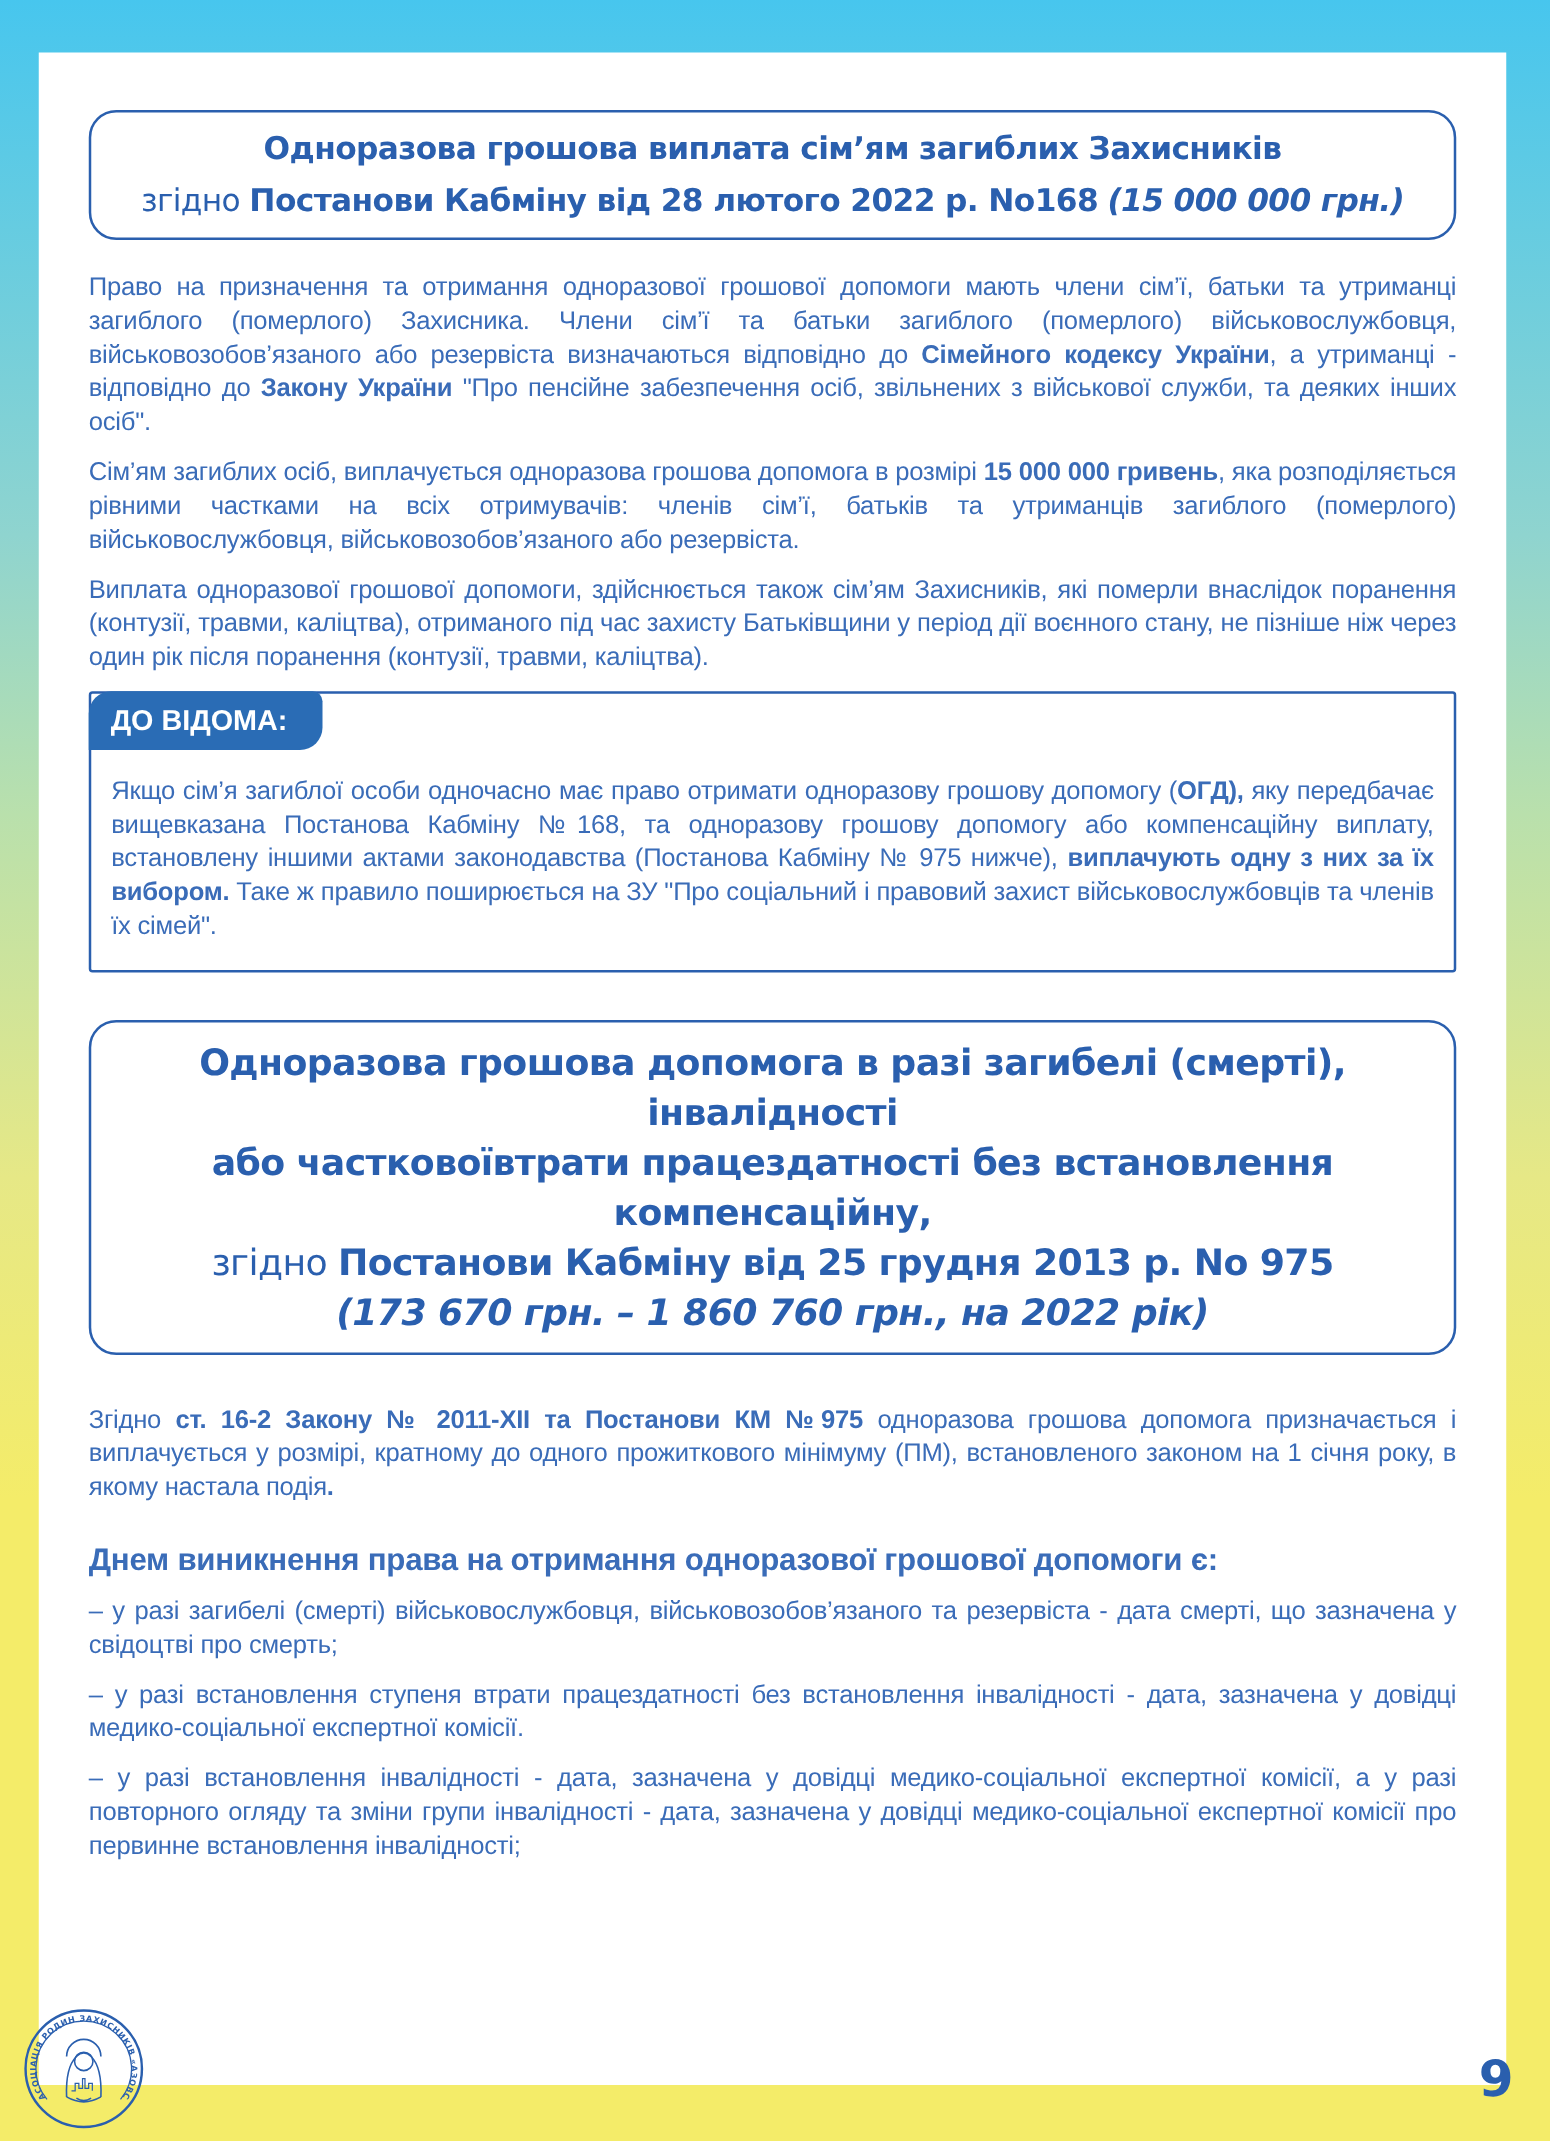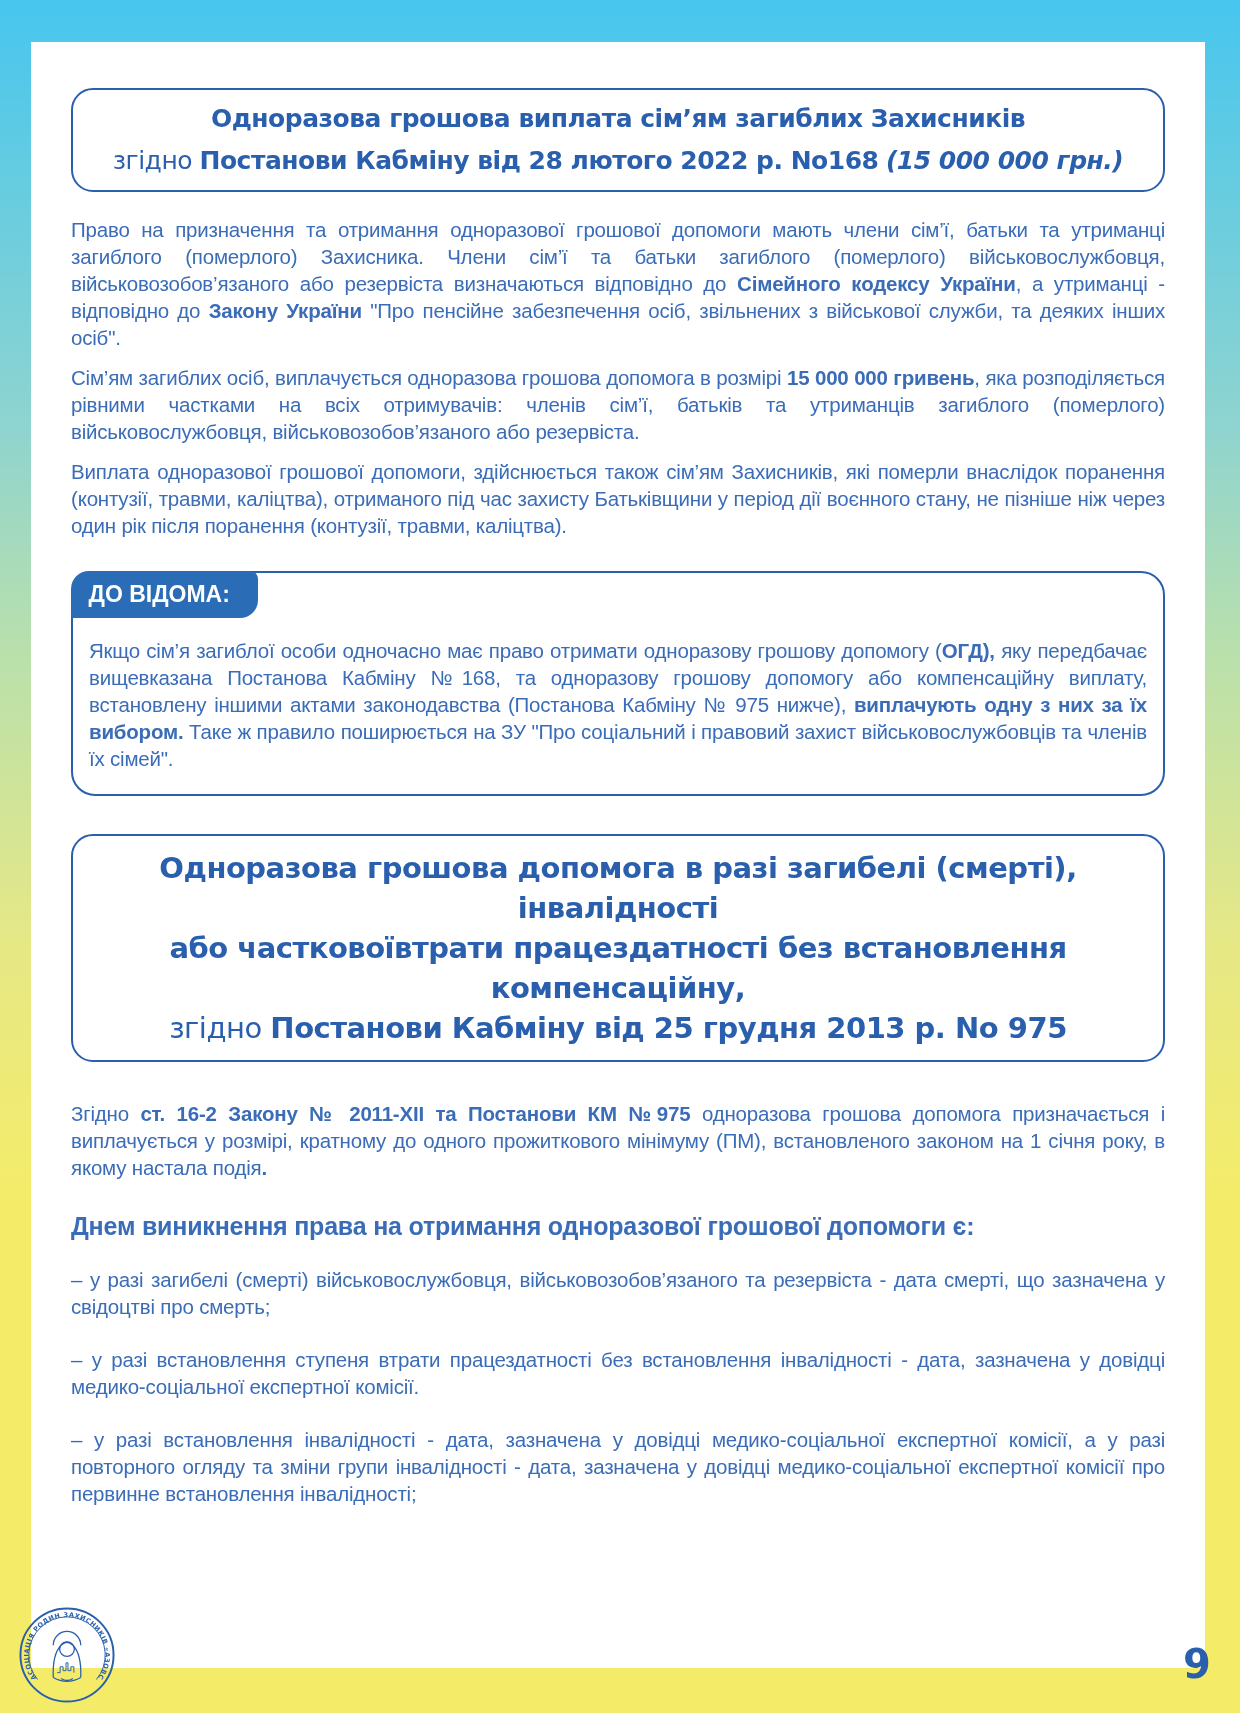--- a/index.html
+++ b/index.html
@@ -38,38 +38,38 @@
   }
   #box1 { margin-top: 46px; padding: 8px 12px; }
   #box1 .title-line { font-size: 25px; line-height: 42px; }
   #box2 { margin-top: 38px; padding: 12px 12px; }
   #box2 .title-line { font-size: 29px; line-height: 40px; }
   .para { margin: 13px 0 0 0; }
   #p1  { margin-top: 24px; }
   #p2b { margin-top: 0; }
   .infobox {
     position: relative;
-    margin-top: 32px;
+    margin-top: 14px;
     border: 2.5px solid var(--accent, #2a5fae);
-    border-radius: 24px;
+    border-radius: 3px;
     padding: 64px 16px 22px 16px;
   }
   .badge {
     position: absolute; top: -2.5px; left: -2.5px;
     background: var(--badge-bg, #2a6cb5);
     color: #ffffff;
     font-weight: 700; font-size: 23px;
     padding: 10px 28px 10px 18px;
     border-radius: 18px 8px 18px 0;
     letter-spacing: 0;
   }
   .info-text { margin: 0; }
   #p4 { margin-top: 38px; }
   .heading { margin-top: 32px; font-weight: 700; font-size: 25px; }
-  .bullet { margin-top: 26px; }
+  .bullet { }
   .page-num {
     position: absolute; left: 1183px; top: 1641px;
     font-size: 40px; font-weight: 700;
     color: var(--accent, #2a5fae);
     font-family: "DejaVu Sans", sans-serif;
     z-index: 3;
   }
   .logo {
     position: absolute; left: 18px; top: 1606px;
     width: 98px; height: 98px; z-index: 3;
@@ -96,20 +96,21 @@
 
     <div class="infobox">
       <div class="badge">ДО ВІДОМА:</div>
       <p class="para info-text"><span>Якщо сім’я загиблої особи одночасно має право отримати одноразову грошову допомогу (</span><span style="font-weight: 700;">ОГД),</span><span> яку передбачає вищевказана Постанова Кабміну №168, та одноразову грошову допомогу або компенсаційну виплату, встановлену іншими актами законодавства (Постанова Кабміну № 975 нижче), </span><span style="font-weight: 700;">виплачують одну з них за їх вибором.</span><span> Таке ж правило поширюється на ЗУ "Про соціальний і правовий захист військовослужбовців та членів їх сімей".</span></p>
     </div>
 
     <div class="title-box" id="box2">
       <div class="title-line"><span style="font-weight: 700;">Одноразова грошова допомога в разі загибелі (смерті), інвалідності</span></div>
       <div class="title-line"><span style="font-weight: 700;">або частковоївтрати працездатності без встановлення компенсаційну,</span></div>
       <div class="title-line"><span>згідно </span><span style="font-weight: 700;">Постанови Кабміну від 25 грудня 2013 р. No 975</span></div>
+      <div class="title-line"><span style="font-weight: 700; font-style: italic;">(173 670 грн. – 1 860 760 грн., на 2022 рік)</span></div>
     </div>
 
     <p class="para" id="p4"><span>Згідно </span><span style="font-weight: 700;">ст. 16-2 Закону № 2011-XII та Постанови КМ №975</span><span> одноразова грошова допомога призначається і виплачується у розмірі, кратному до одного прожиткового мінімуму (ПМ), встановленого законом на 1 січня року, в якому настала подія</span><span style="font-weight: 700;">.</span></p>
 
     <p class="para heading">Днем виникнення права на отримання одноразової грошової допомоги є:</p>
 
     <p class="para bullet"><span>– у разі загибелі (смерті) військовослужбовця, військовозобов’язаного та резервіста - дата смерті, що зазначена у свідоцтві про смерть;</span></p>
     <p class="para bullet"><span>– у разі встановлення ступеня втрати працездатності без встановлення інвалідності - дата, зазначена у довідці медико-соціальної експертної комісії.</span></p>
     <p class="para bullet"><span>– у разі встановлення інвалідності - дата, зазначена у довідці медико-соціальної експертної комісії, а у разі повторного огляду та зміни групи інвалідності - дата, зазначена у довідці медико-соціальної експертної комісії про первинне встановлення інвалідності;</span></p>
 

